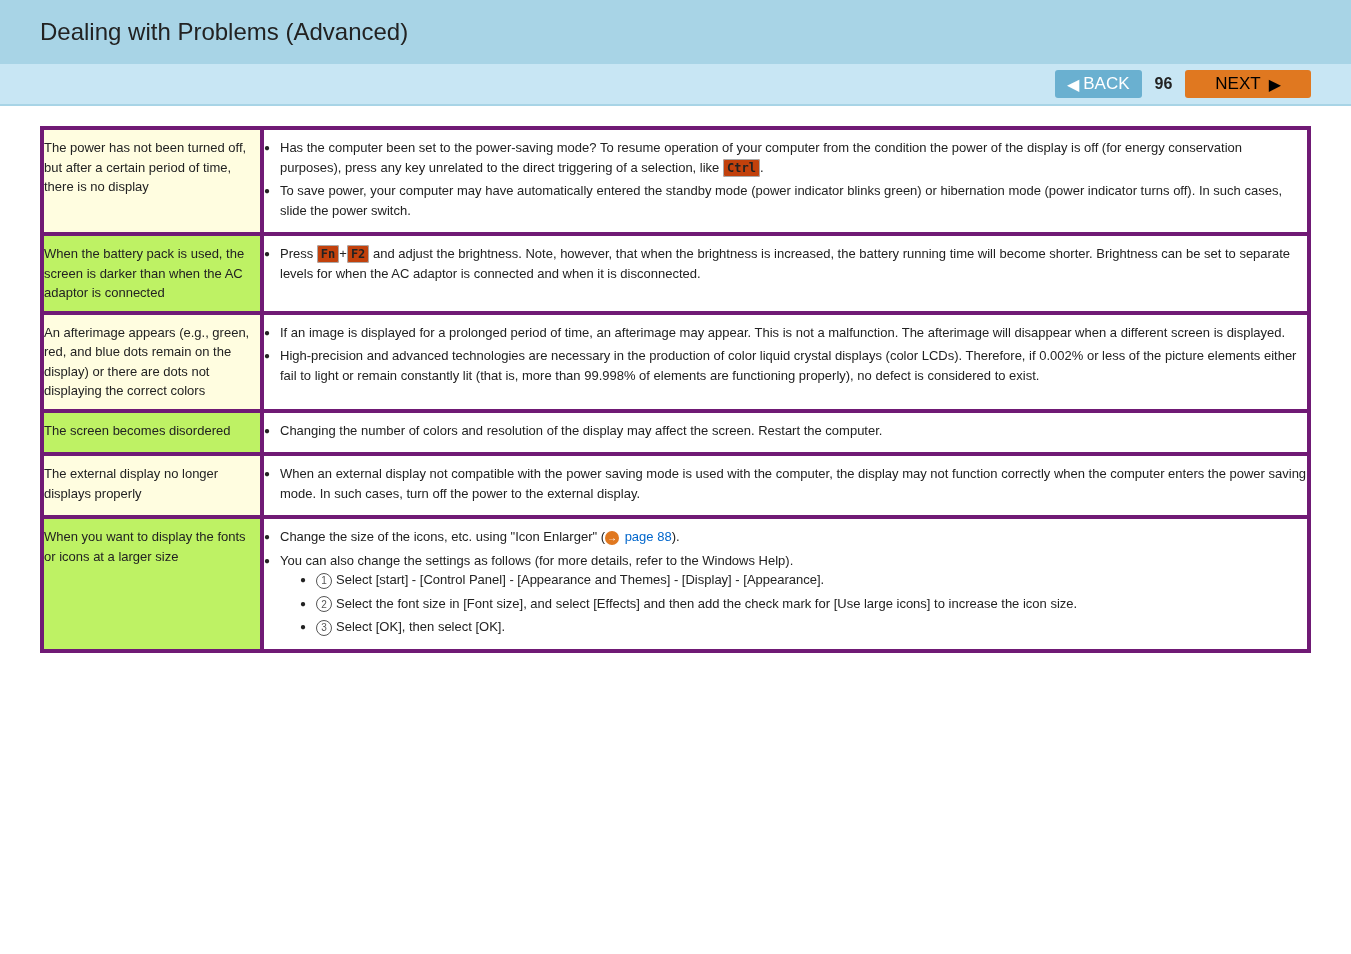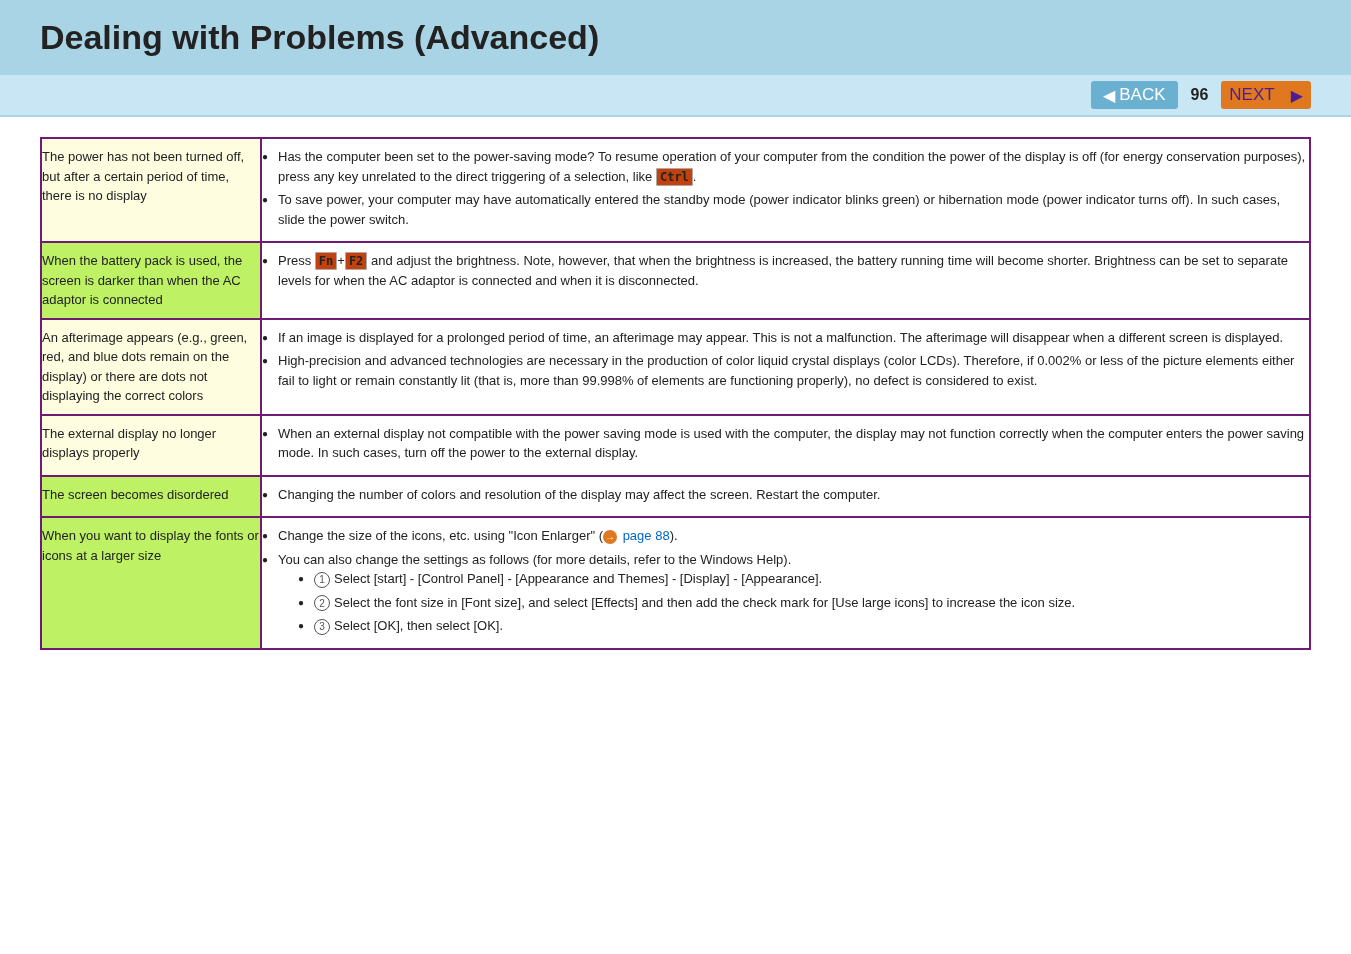--- a/index.html
+++ b/index.html
@@ -9,22 +9,22 @@
       background: #fff;
       color: #222;
       width: 1351px;
       min-height: 954px;
     }
     .header-bar {
       background: #a8d4e6;
       padding: 18px 40px 10px 40px;
     }
     .page-title {
-      font-size: 34px;
-      font-weight: bold;
+      font-size: 24px;
+      font-weight: normal;
       color: #222;
       margin-bottom: 8px;
     }
     .nav-bar {
       display: flex;
       align-items: center;
       justify-content: flex-end;
       padding: 6px 40px;
       background: #c8e6f4;
       border-bottom: 2px solid #a8d4e6;
@@ -38,27 +38,27 @@
       font-size: 13px;
       cursor: pointer;
       display: flex;
       align-items: center;
       gap: 4px;
     }
     .nav-next-btn {
       background: #e07820;
       border: none;
       border-radius: 3px;
-      padding: 4px 8px;
-      color: #4c1d95;
+      padding: 4px 30px;
+      color: #000000;
       font-size: 13px;
       cursor: pointer;
       display: flex;
       align-items: center;
-      gap: 16px;
+      gap: 8px;
     }
     .nav-page-num {
       font-size: 16px;
       font-weight: bold;
       margin: 0 7px;
       color: #222;
     }
     .nav-area {
       display: flex;
       align-items: center;
@@ -80,21 +80,21 @@
       width: 14px;
       height: 14px;
       background: #222;
     }
     table {
       width: 100%;
       border-collapse: collapse;
       font-size: 13px;
     }
     td {
-      border: 2px solid #701a75;
+      border: 4px solid #701a75;
       vertical-align: top;
       padding: 8px 0;
       line-height: 1.5;
     }
     .col-problem {
       width: 220px;
       background: #fffde0;
     }
     .col-solution {
       background: #fff;
@@ -233,37 +233,37 @@
       </td>
       <td class="col-solution">
         <ul class="solution-list">
           <li>If an image is displayed for a prolonged period of time, an afterimage may appear. This is not a malfunction. The afterimage will disappear when a different screen is displayed.</li>
           <li>High-precision and advanced technologies are necessary in the production of color liquid crystal displays (color LCDs). Therefore, if 0.002% or less of the picture elements either fail to light or remain constantly lit (that is, more than 99.998% of elements are functioning properly), no defect is considered to exist.</li>
         </ul>
       </td>
     </tr>
 
     <tr>
+      <td class="col-problem alt">
+        The screen becomes disordered
+      </td>
+      <td class="col-solution">
+        <ul class="solution-list">
+          <li>Changing the number of colors and resolution of the display may affect the screen. Restart the computer.</li>
+        </ul>
+      </td>
+    </tr>
+
+    <tr>
       <td class="col-problem">
         The external display no longer displays properly
       </td>
       <td class="col-solution">
         <ul class="solution-list">
           <li>When an external display not compatible with the power saving mode is used with the computer, the display may not function correctly when the computer enters the power saving mode. In such cases, turn off the power to the external display.</li>
-        </ul>
-      </td>
-    </tr>
-
-    <tr>
-      <td class="col-problem alt">
-        The screen becomes disordered
-      </td>
-      <td class="col-solution">
-        <ul class="solution-list">
-          <li>Changing the number of colors and resolution of the display may affect the screen. Restart the computer.</li>
         </ul>
       </td>
     </tr>
 
     <tr>
       <td class="col-problem alt">
         When you want to display the fonts or icons at a larger size
       </td>
       <td class="col-solution">
         <ul class="solution-list">

